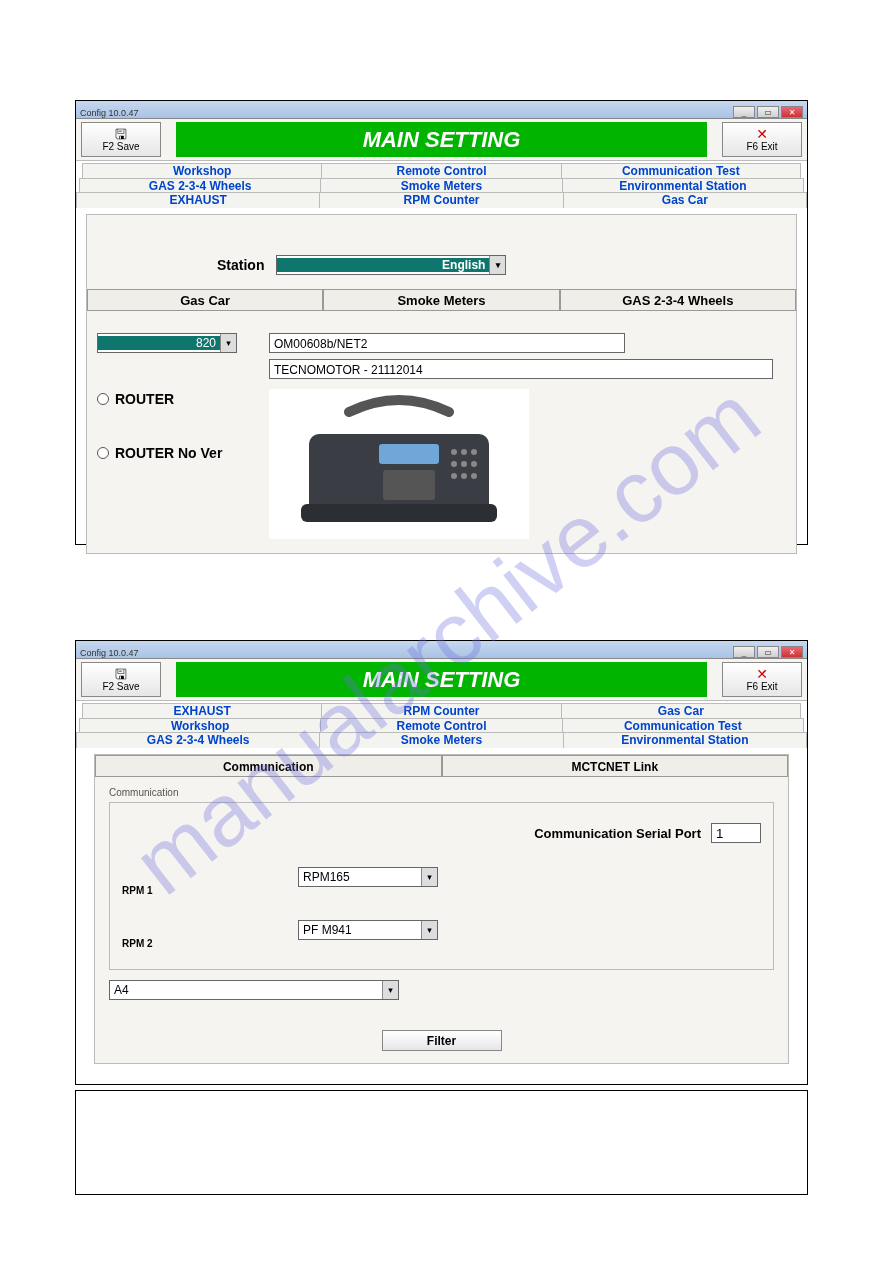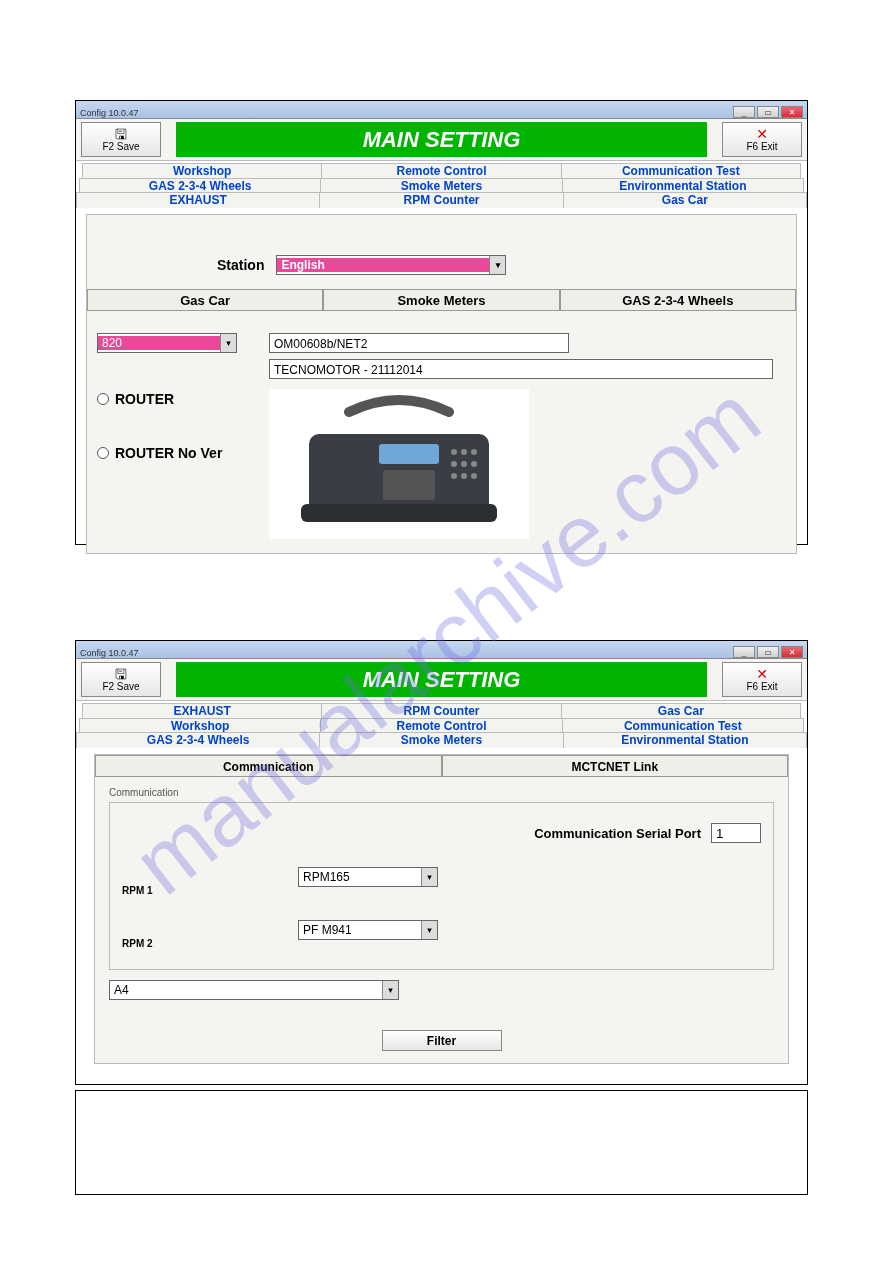--- a/index.html
+++ b/index.html
@@ -114,21 +114,21 @@
   }
   .combo {
     display:flex;align-items:center;
     border:1px solid #666;background:#fff;height:20px;font-size:12px;
   }
   .combo .val { flex:1;padding:0 4px; }
   .combo .arrow {
     width:16px;height:100%;background:#ddd;border-left:1px solid #888;
     display:flex;align-items:center;justify-content:center;font-size:9px;
   }
-  .combo.sel .val{ background:#ec4899;color:#fff; }
+  .combo.sel .val{ background:#0f766e;color:#fff;text-align:right; }
 
   .subtab-row {
     display:flex;height:22px;margin:0 -10px 10px -10px;
     font-weight:bold;font-size:13px;
   }
   .subtab-row .stc{
     flex:1;text-align:center;line-height:22px;border:1px solid #999;
     background:#f0eee8;
   }
 
@@ -254,21 +254,21 @@
         <div class="radio-row">
           <span class="radio-dot"></span>
           <span>ROUTER</span>
         </div>
         <div class="radio-row">
           <span class="radio-dot"></span>
           <span>ROUTER No Ver</span>
         </div>
       </div>
       <div class="cfg-right">
-        <div class="txtfield" style="width:300px">OM00608b/NET2</div>
+        <div class="txtfield" style="width:356px">OM00608b/NET2</div>
         <div class="txtfield" style="width:504px">TECNOMOTOR - 21112014</div>
         <div class="device-img">
           <svg class="device-svg" viewBox="0 0 240 140">
             <path d="M70 18 Q120 -6 170 18" stroke="#555" stroke-width="10" fill="none" stroke-linecap="round"></path>
             <rect x="30" y="40" width="180" height="80" rx="10" fill="#3a3e44"></rect>
             <rect x="22" y="110" width="196" height="18" rx="6" fill="#2b2f34"></rect>
             <rect x="100" y="50" width="60" height="20" rx="3" fill="#6fa7d8"></rect>
             <rect x="104" y="76" width="52" height="30" rx="3" fill="#555"></rect>
             <circle cx="175" cy="58" r="3" fill="#888"></circle>
               <circle cx="185" cy="58" r="3" fill="#888"></circle>

